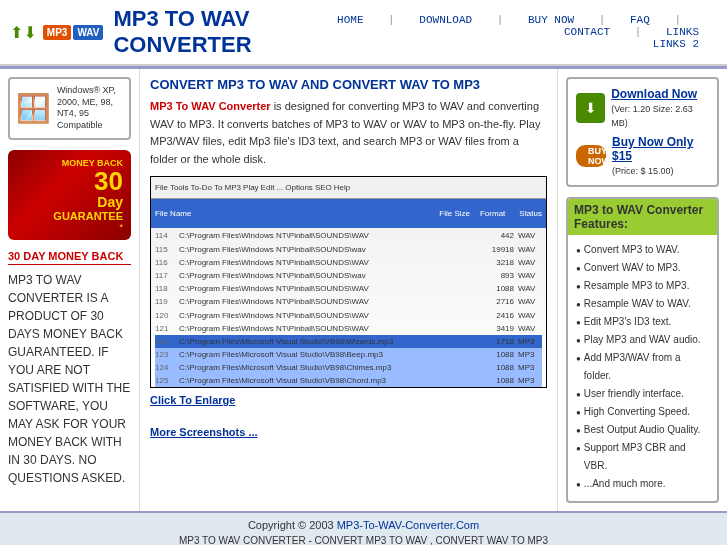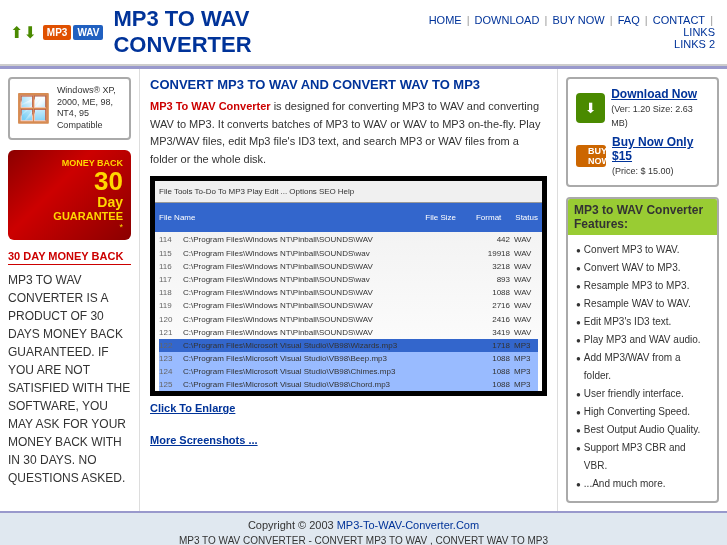--- a/index.html
+++ b/index.html
@@ -8,21 +8,21 @@
     
     #header { display: flex; align-items: center; justify-content: space-between; padding: 6px 10px; border-bottom: 2px solid #ccc; background: #fff; }
     #header-logo { display: flex; align-items: center; gap: 6px; }
     #header-logo .logo-icons { display: flex; gap: 2px; align-items: center; }
     .logo-mp3 { background: #e05000; color: #fff; font-weight: bold; font-size: 10px; padding: 2px 4px; border-radius: 2px; }
     .logo-wav { background: #2060c0; color: #fff; font-weight: bold; font-size: 10px; padding: 2px 4px; border-radius: 2px; }
     .logo-arrows { color: #4a8a00; font-size: 16px; }
     #header-title { font-size: 22px; font-weight: bold; color: #003399; margin-left: 4px; }
     #header-nav { font-size: 11px; text-align: right; }
     #header-nav a { color: #003399; text-decoration: none; }
-    #header-nav span { color: #999; margin: 0 2px; }
+    #header-nav span { color: #999; margin: 0 18px; font-family: Liberation Mono, monospace; }
     .nav-line { display: block; }
 
     
     #main { display: flex; gap: 0; padding: 0; }
 
     
     #left-col { width: 140px; min-width: 140px; padding: 8px; border-right: 1px solid #ddd; }
     .win-compat { border: 2px solid #aaa; border-radius: 4px; padding: 6px; margin-bottom: 10px; display: flex; gap: 6px; align-items: center; }
     .win-icon { font-size: 28px; }
     .win-text { font-size: 9px; color: #333; line-height: 1.3; }
@@ -33,21 +33,21 @@
     .money-back-guarantee { color: #FFD700; font-size: 11px; font-weight: bold; }
     .money-back-star { color: #FFD700; font-size: 9px; }
     .left-section-title { color: #cc0000; font-size: 11px; font-weight: bold; margin-bottom: 6px; border-bottom: 1px solid #cc0000; padding-bottom: 2px; }
     .left-body-text { font-size: 12px; color: #333; line-height: 1.5; }
 
     
     #middle-col { flex: 1; padding: 8px 10px; }
     .page-title { font-size: 13px; font-weight: bold; color: #003399; margin-bottom: 6px; }
     .intro-text { font-size: 11px; color: #333; line-height: 1.6; margin-bottom: 8px; }
     .intro-text strong { color: #cc0000; }
-    .screenshot-box { border: 5px solid #000000; background: #15803d; margin-bottom: 6px; overflow: hidden; }
+    .screenshot-box { border: 1px solid #000000; background: #15803d; margin-bottom: 6px; overflow: hidden; }
     .screenshot-img { width: 100%; height: 210px; background: linear-gradient(180deg, #c0d8f0 0%, #a8c4e0 5%, #f0f0f0 5%, #fff 100%); position: relative; }
     .screenshot-toolbar { background: #f0f0f0; border-bottom: 1px solid #999; height: 22px; display: flex; align-items: center; padding: 0 4px; gap: 2px; font-size: 9px; color: #333; }
     .screenshot-toolbar span { font-size: 8px; }
     .ss-table-header { background: #3366cc; color: #fff; font-size: 8px; padding: 10px 4px; display: flex; gap: 10px; }
     .ss-table-rows { font-size: 8px; line-height: 1.4; padding: 1px 4px; }
     .ss-row { display: flex; gap: 4px; padding: 1px 0; }
     .ss-row.highlight { background: #3366cc; color: #fff; }
     .ss-row.highlight2 { background: #99bbff; }
     .ss-num { width: 20px; color: #666; }
     .ss-path { flex: 1; color: #333; overflow: hidden; white-space: nowrap; }
@@ -57,21 +57,21 @@
     .screenshot-links a { color: #003399; font-size: 11px; font-weight: bold; text-decoration: underline; }
 
     
     #right-col { width: 170px; min-width: 170px; padding: 8px; border-left: 1px solid #ddd; }
     .download-box { border: 2px solid #aaa; border-radius: 4px; padding: 8px; margin-bottom: 10px; }
     .download-row { display: flex; align-items: center; gap: 6px; margin-bottom: 6px; }
     .dl-icon { width: 30px; height: 30px; background: #4a8a00; border-radius: 4px; display: flex; align-items: center; justify-content: center; color: #fff; font-size: 14px; }
     .dl-link { color: #003399; font-size: 12px; font-weight: bold; text-decoration: underline; }
     .dl-sub { font-size: 9px; color: #333; }
     .buy-row { display: flex; align-items: center; gap: 6px; }
-    .buy-icon { width: 30px; height: 22px; background: #cc6600; border-radius: 3px; display: flex; align-items: center; justify-content: center; color: #fff; font-size: 9px; font-weight: bold; padding-left: 16px; }
+    .buy-icon { width: 30px; height: 22px; background: #cc6600; border-radius: 9px; display: flex; align-items: center; justify-content: center; color: #fff; font-size: 9px; font-weight: bold; padding-left: 16px; }
     .buy-link { color: #003399; font-size: 12px; font-weight: bold; text-decoration: underline; }
     .buy-sub { font-size: 9px; color: #333; }
     .features-box { border: 2px solid #aaa; border-radius: 4px; padding: 8px; }
     .features-title { font-size: 12px; font-weight: bold; color: #333; background: #99cc33; padding: 4px 6px; margin: -8px -8px 6px -8px; border-radius: 2px 2px 0 0; }
     .features-list { list-style: none; padding: 0; }
     .features-list li { font-size: 10px; color: #333; line-height: 1.8; display: flex; align-items: flex-start; gap: 3px; }
     .bullet { color: #333; font-size: 8px; margin-top: 3px; }
 
     
     #footer { background: #e0e8f0; border-top: 2px solid #9999cc; padding: 6px; text-align: center; font-size: 11px; color: #333; }
@@ -144,21 +144,21 @@
           <span>Play</span>
           <span>Edit ...</span>
           <span>Options</span>
           <span>SEO</span>
           <span>Help</span>
         </div>
 
         <div class="ss-table-header">
           <span>File Name</span>
           <span style="margin-left:auto">File Size</span>
-          <span style="margin-left:10px">Format</span>
+          <span style="">Format</span>
           <span style="margin-left:4px">Status</span>
         </div>
 
         <div class="ss-table-rows">
           <div class="ss-row">
               <span class="ss-num">114</span>
               <span class="ss-path">C:\Program Files\Windows NT\Pinball\SOUNDS\WAV</span>
               <span class="ss-size">442</span>
               <span class="ss-fmt">WAV</span>
             </div>

